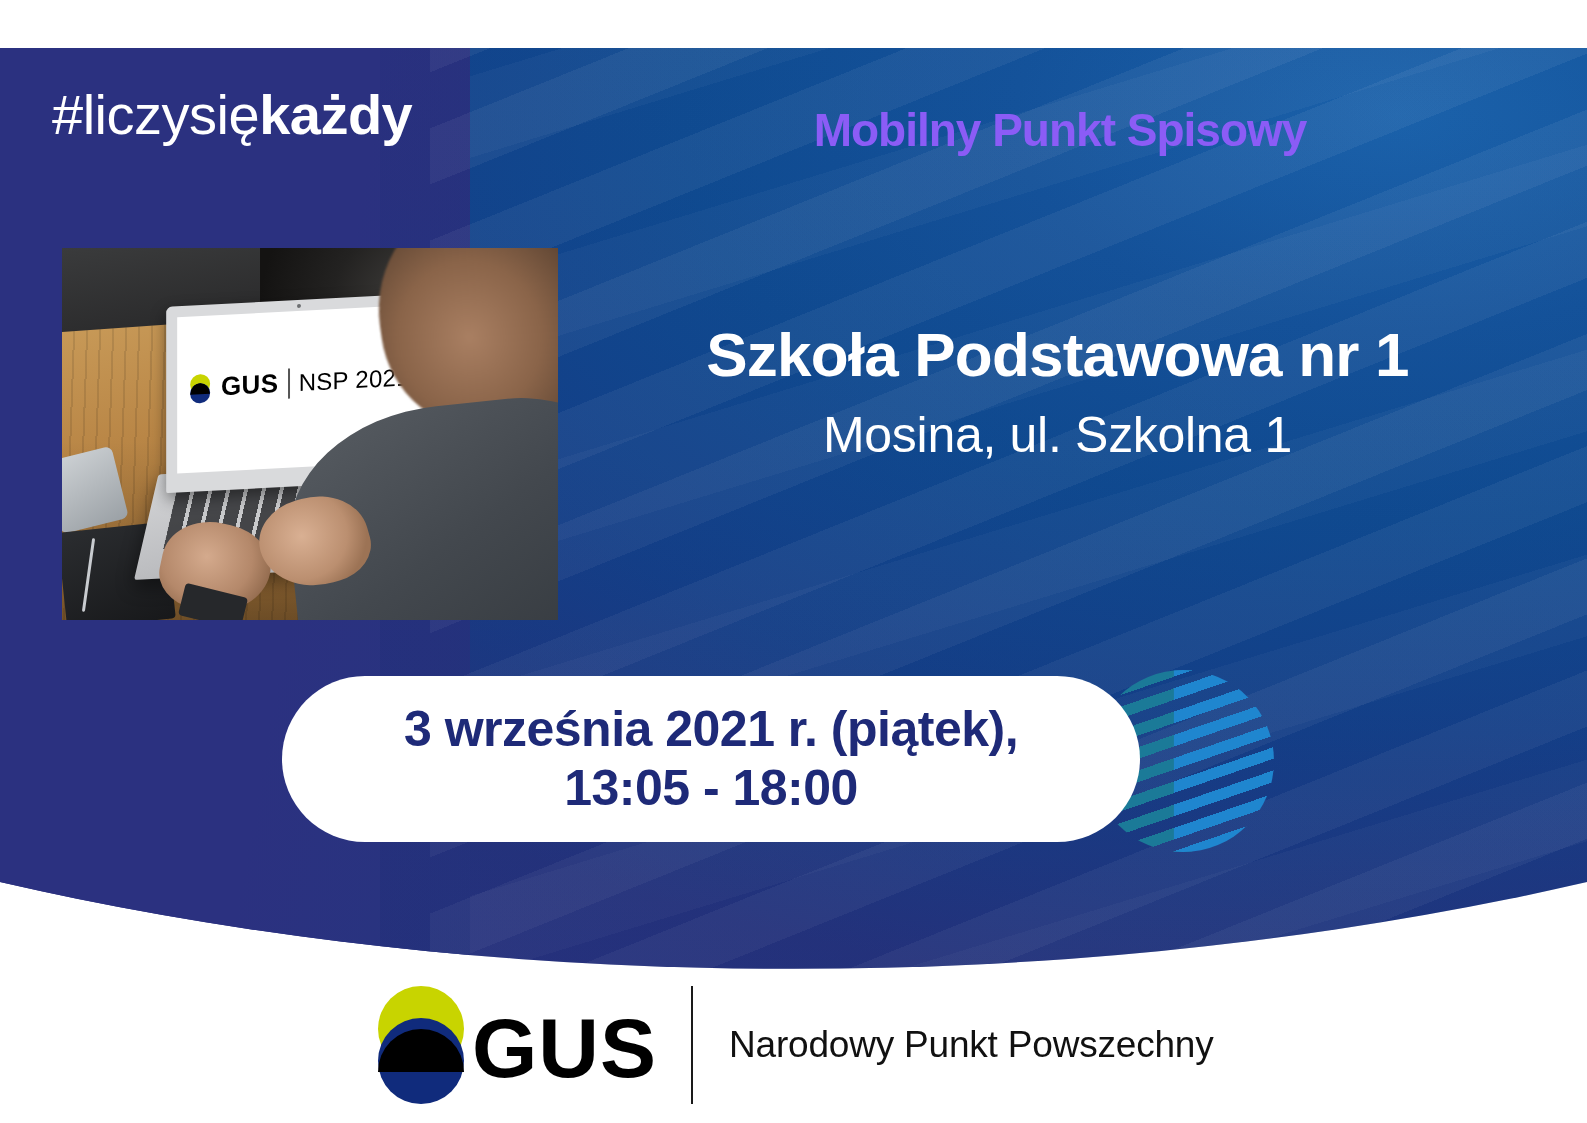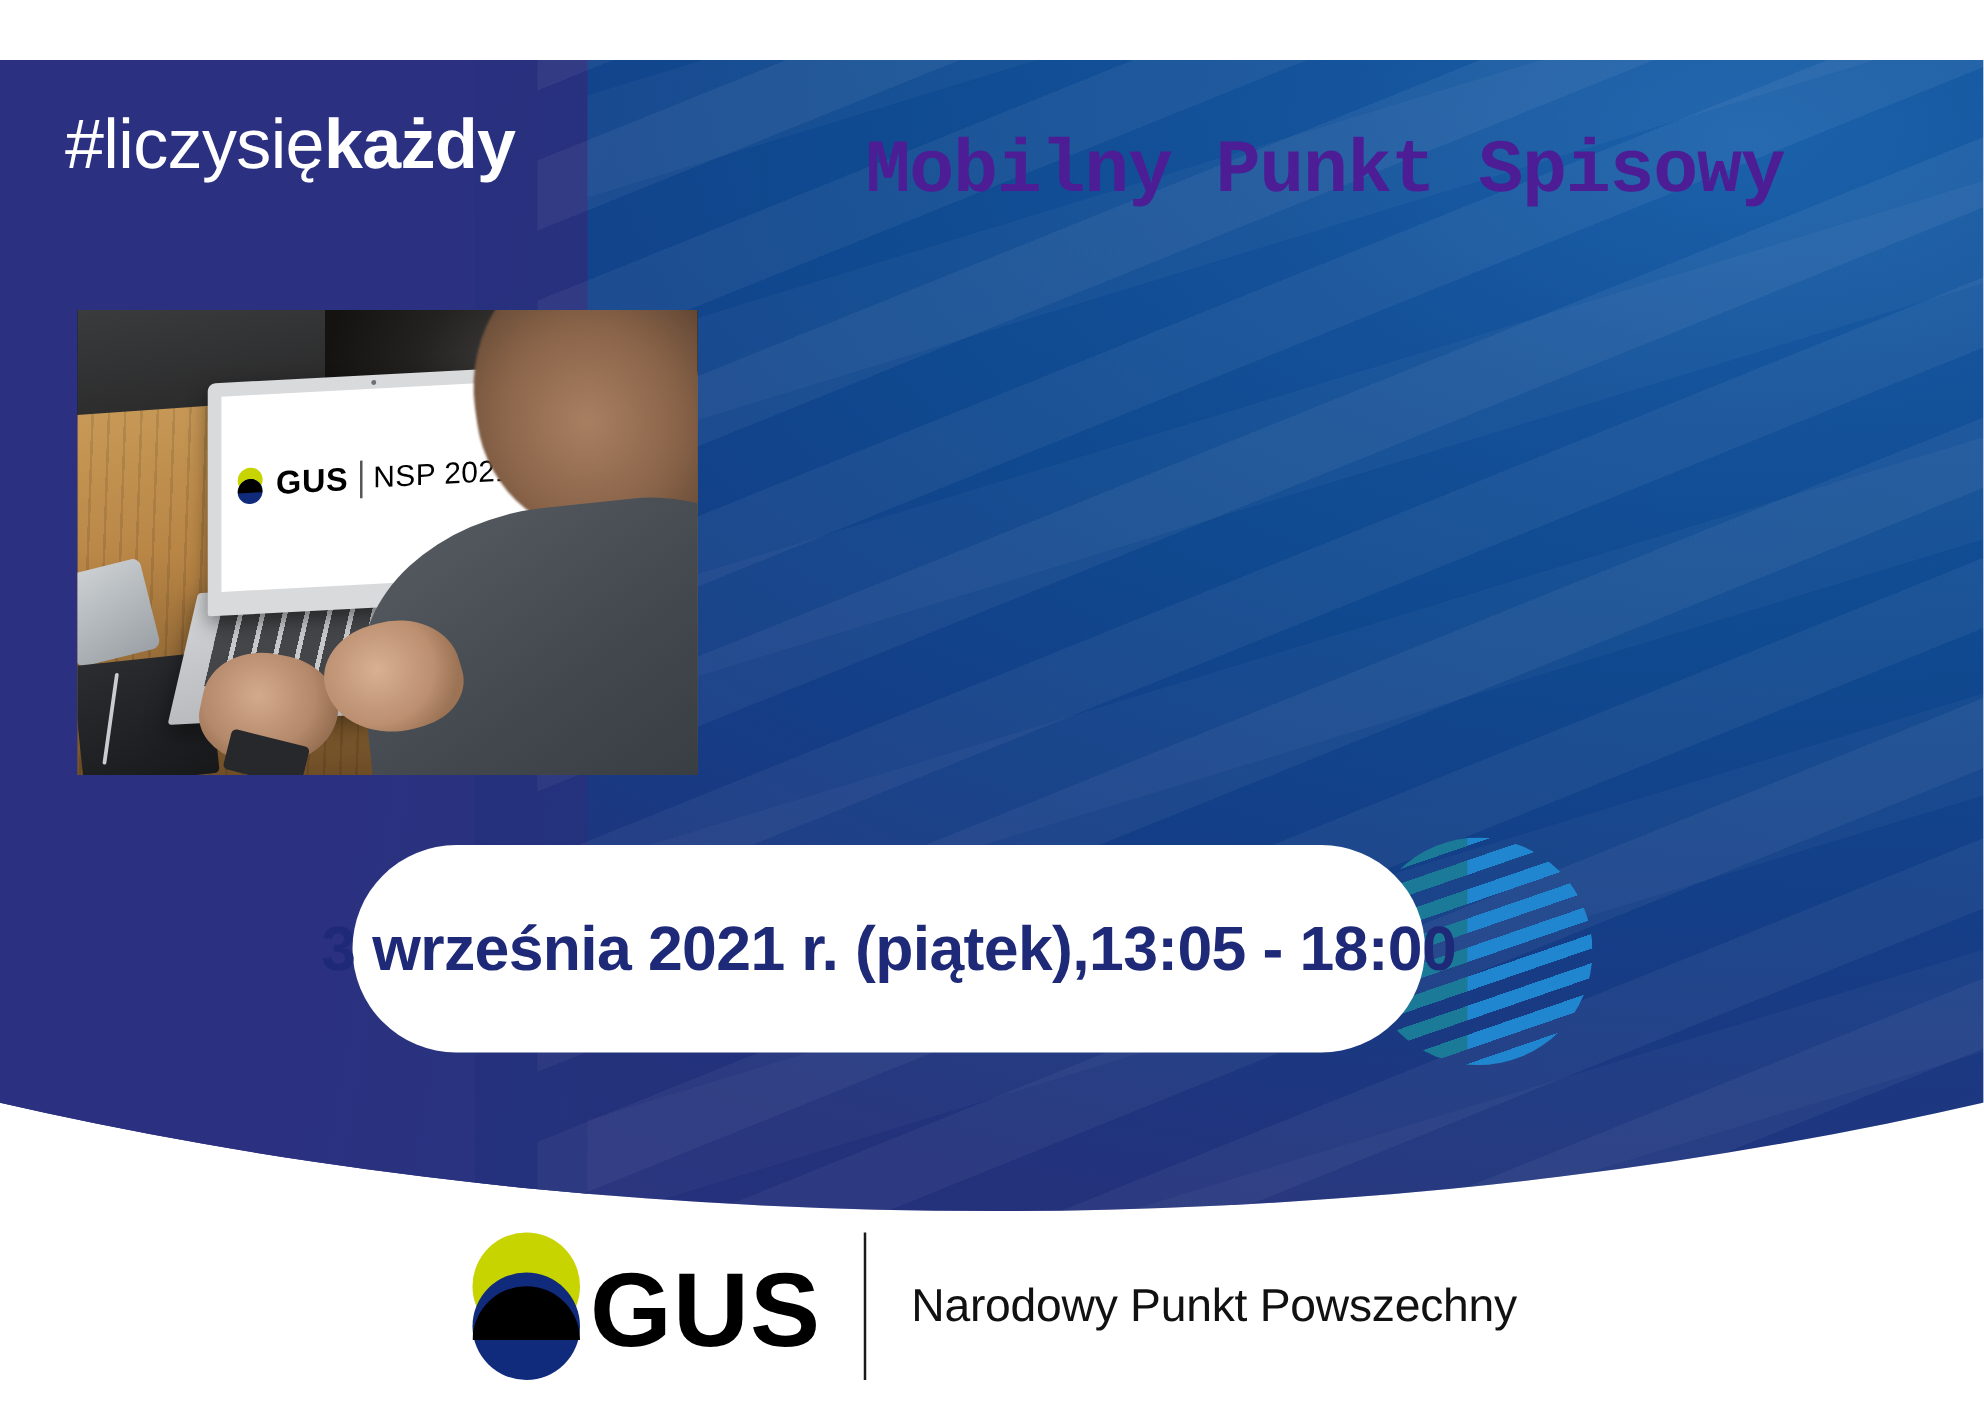--- a/index.html
+++ b/index.html
@@ -100,27 +100,26 @@
   .hashtag .bold  { font-weight: 700; }
 
   
   .headline {
     position: absolute;
     left: 580px; top: 58px;
     width: 960px;
     text-align: center;
   }
   .headline .title {
-    font-size: 60px;
+    font-size: 46px;
     font-weight: 700;
-    color: #4c1d95;
+    color: #8b5cf6;
     line-height: 1.08;
     letter-spacing: -1px;
     white-space: nowrap;
-    font-family: Liberation Mono, monospace;
   }
   .venue {
     position: absolute;
     left: 575px; top: 272px;
     width: 965px;
     text-align: center;
   }
   .venue .venue-name {
     font-size: 62px;
     font-weight: 700;
@@ -292,20 +291,21 @@
   }
 
   
   .date-pill {
     position: absolute;
     left: 282px; top: 628px;
     width: 858px; height: 166px;
     background: #ffffff;
     border-radius: 88px;
     display: flex;
+    flex-direction: column;
     align-items: center;
     justify-content: center;
     box-sizing: border-box;
     padding: 0 40px;
   }
   .date-line {
     font-size: 50px;
     font-weight: 700;
     color: #1e2a78;
     line-height: 1.18;
@@ -408,20 +408,24 @@
   </div>
 
   <div class="hashtag">
     <span class="light">#liczysię</span><span class="bold">każdy</span>
   </div>
 
   <div class="headline">
     <div class="title">Mobilny Punkt Spisowy</div>
   </div>
 
+  <div class="venue">
+    <div class="venue-name">Szkoła Podstawowa nr 1</div>
+    <div class="venue-addr">Mosina, ul. Szkolna 1</div>
+  </div>
 
   <div class="photo">
     <div class="photo-scene">
       <div class="ph-bgdark"></div>
       <div class="ph-bgdark2"></div>
       <div class="ph-table"></div>
       <div class="ph-tableshadow"></div>
 
       <div class="ph-phone"></div>
       <div class="ph-note"></div>

